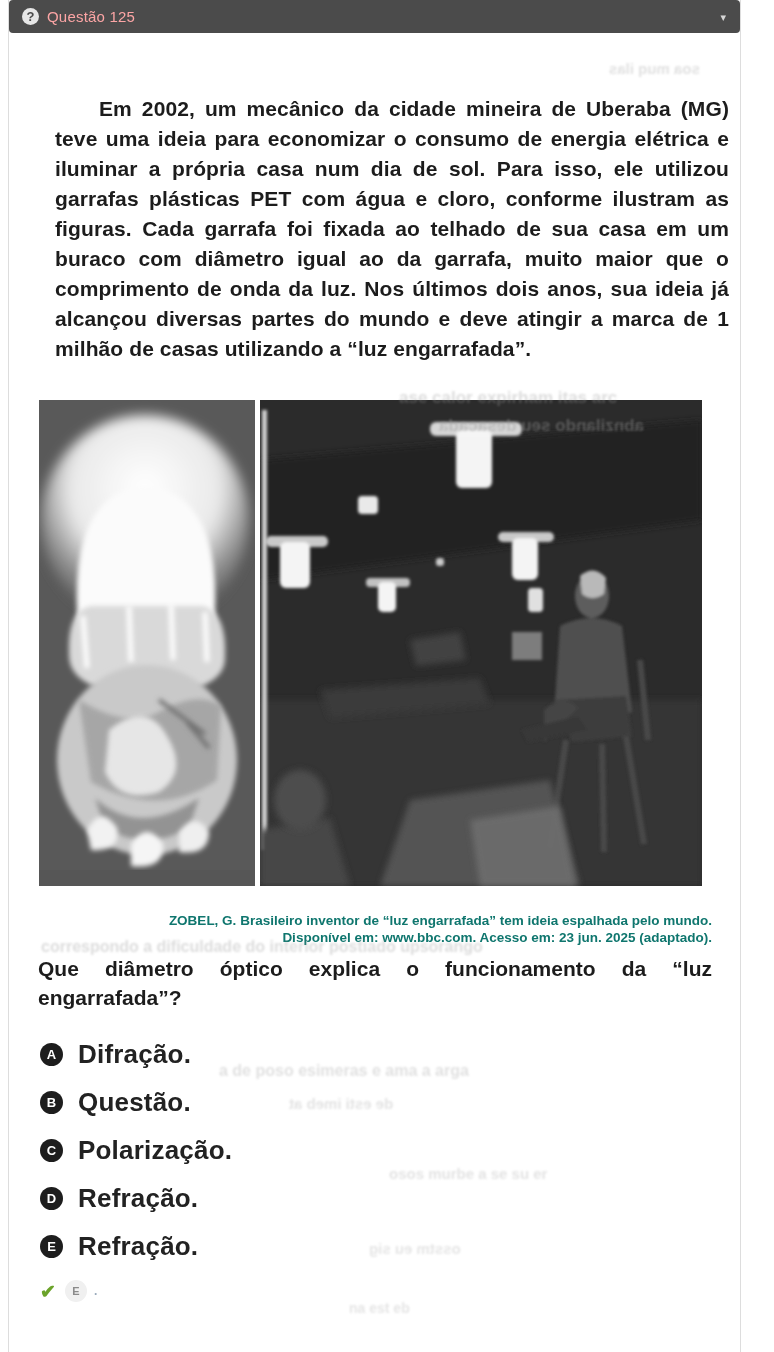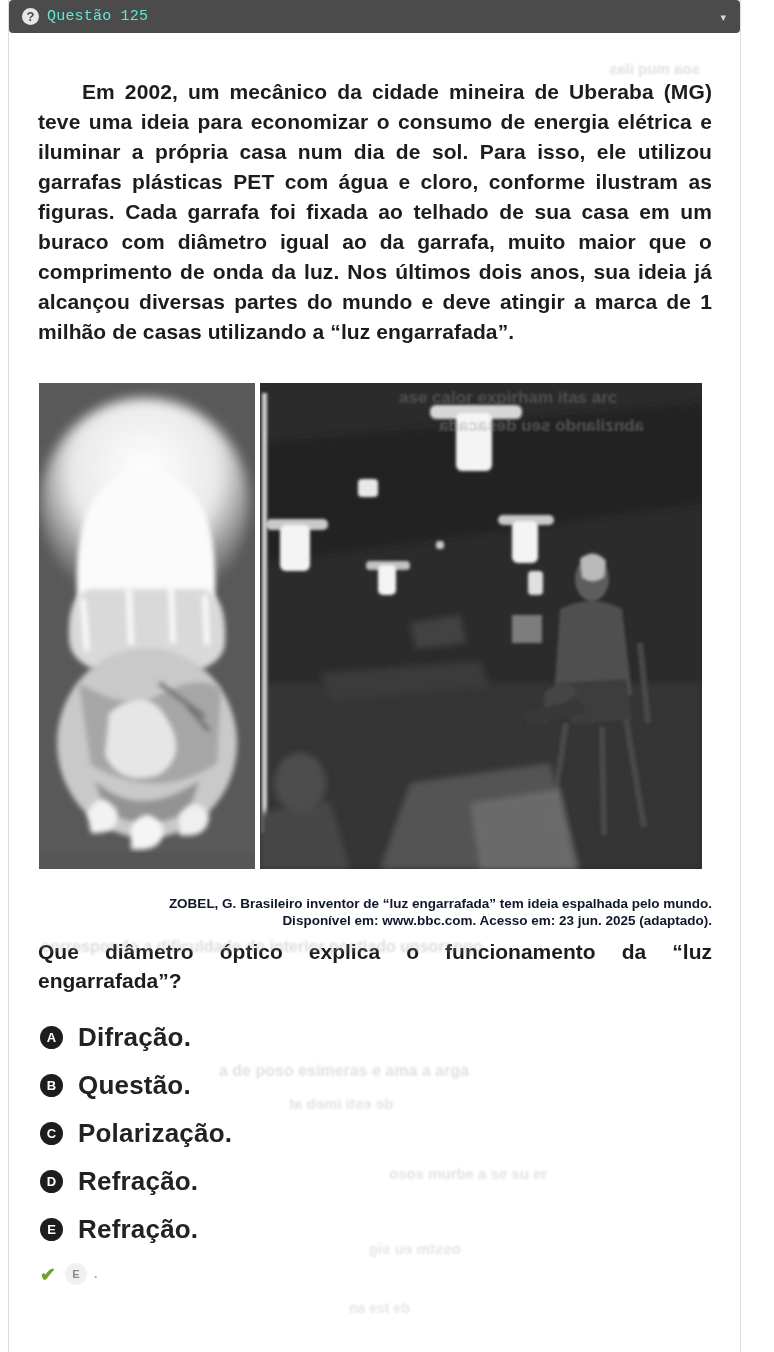--- a/index.html
+++ b/index.html
@@ -16,37 +16,37 @@
   
   .panel-header {
     position:relative; height:33px; background:#4b4b4b; border-radius:4px;
     display:flex; align-items:center; padding:0 14px 0 13px; cursor:pointer;
   }
   .qicon {
     width:17px; height:17px; border-radius:50%; background:#e6e6e6; color:#4b4b4b;
     font-weight:bold; font-size:13px; line-height:17px; text-align:center; margin-right:8px;
     flex:0 0 auto;
   }
-  .ptitle { color:#5eead4; font-size:15px; letter-spacing:.2px;font-family:Liberation Mono, monospace; }
+  .ptitle { color:#fca5a5; font-size:15px; letter-spacing:.2px; }
   .caret { margin-left:auto; color:#d6d6d6; font-size:11px; transform:translateY(1px); }
 
   
   .scan { position:relative; padding:44px 30px 0 29px; color:#1f1f1f; }
 
   .para {
-    width:674px; margin:0; font-size:21px; line-height:30px; font-weight:600;
+    width:674px; margin:17px; font-size:21px; line-height:30px; font-weight:600;
     text-align:justify; text-indent:44px; letter-spacing:.1px; color:#1c1c1c;
   }
 
   .photos { display:flex; gap:5px; margin:36px 0 0 1px; }
   .photo-left  { width:216px; height:486px; }
   .photo-right { width:442px; height:486px; }
   .photo-left svg, .photo-right svg { display:block; width:100%; height:100%; }
 
-  .caption { width:674px; margin-top:26px; text-align:right; color:#0f172a; }
+  .caption { width:674px; margin-top:26px; text-align:right; color:#0f766e; }
   .cap-bold { font-size:13.5px; font-weight:bold; line-height:17px; }
   .cap-src  { font-size:13.5px; font-weight:600; line-height:17px; }
 
   .stem {
     width:674px; margin:8px 0 0; font-size:21px; line-height:29px; font-weight:600;
     text-align:justify; color:#1c1c1c;
   }
 
   .options { list-style:none; margin:28px 0 0; padding:0 0 0 2px; }
   .option { display:flex; align-items:center; height:28px; margin-bottom:20px; cursor:pointer; }

